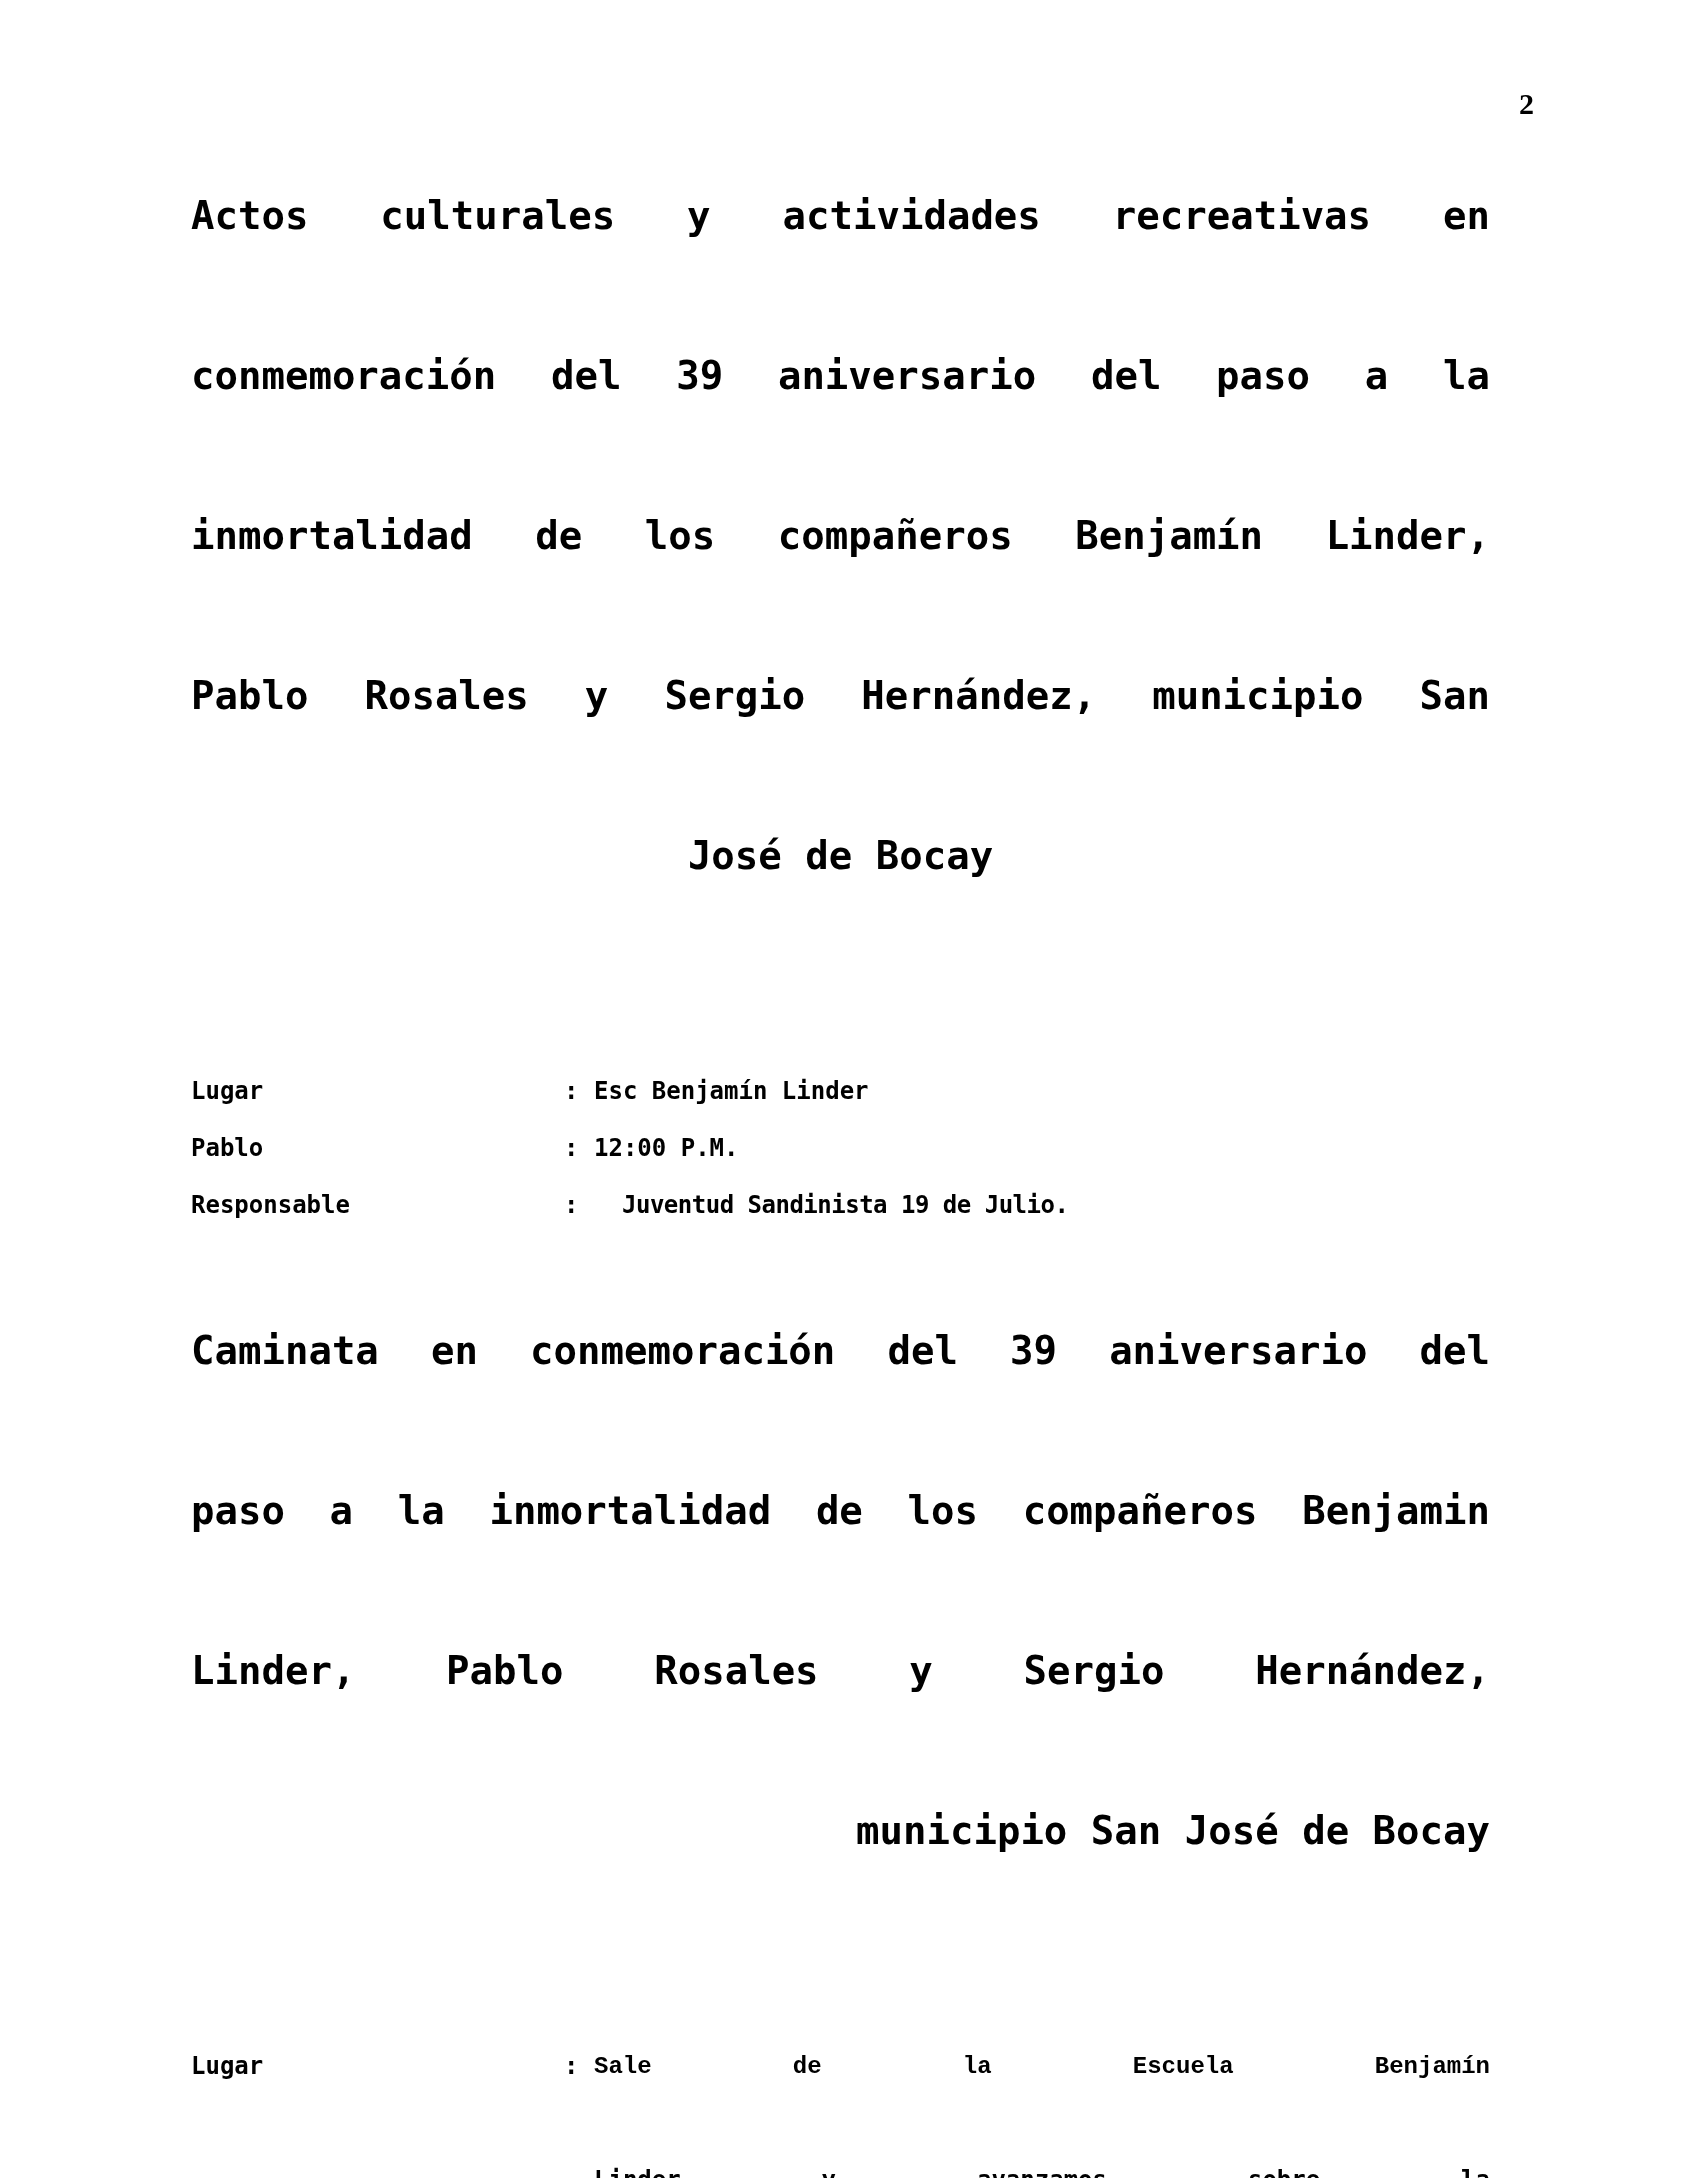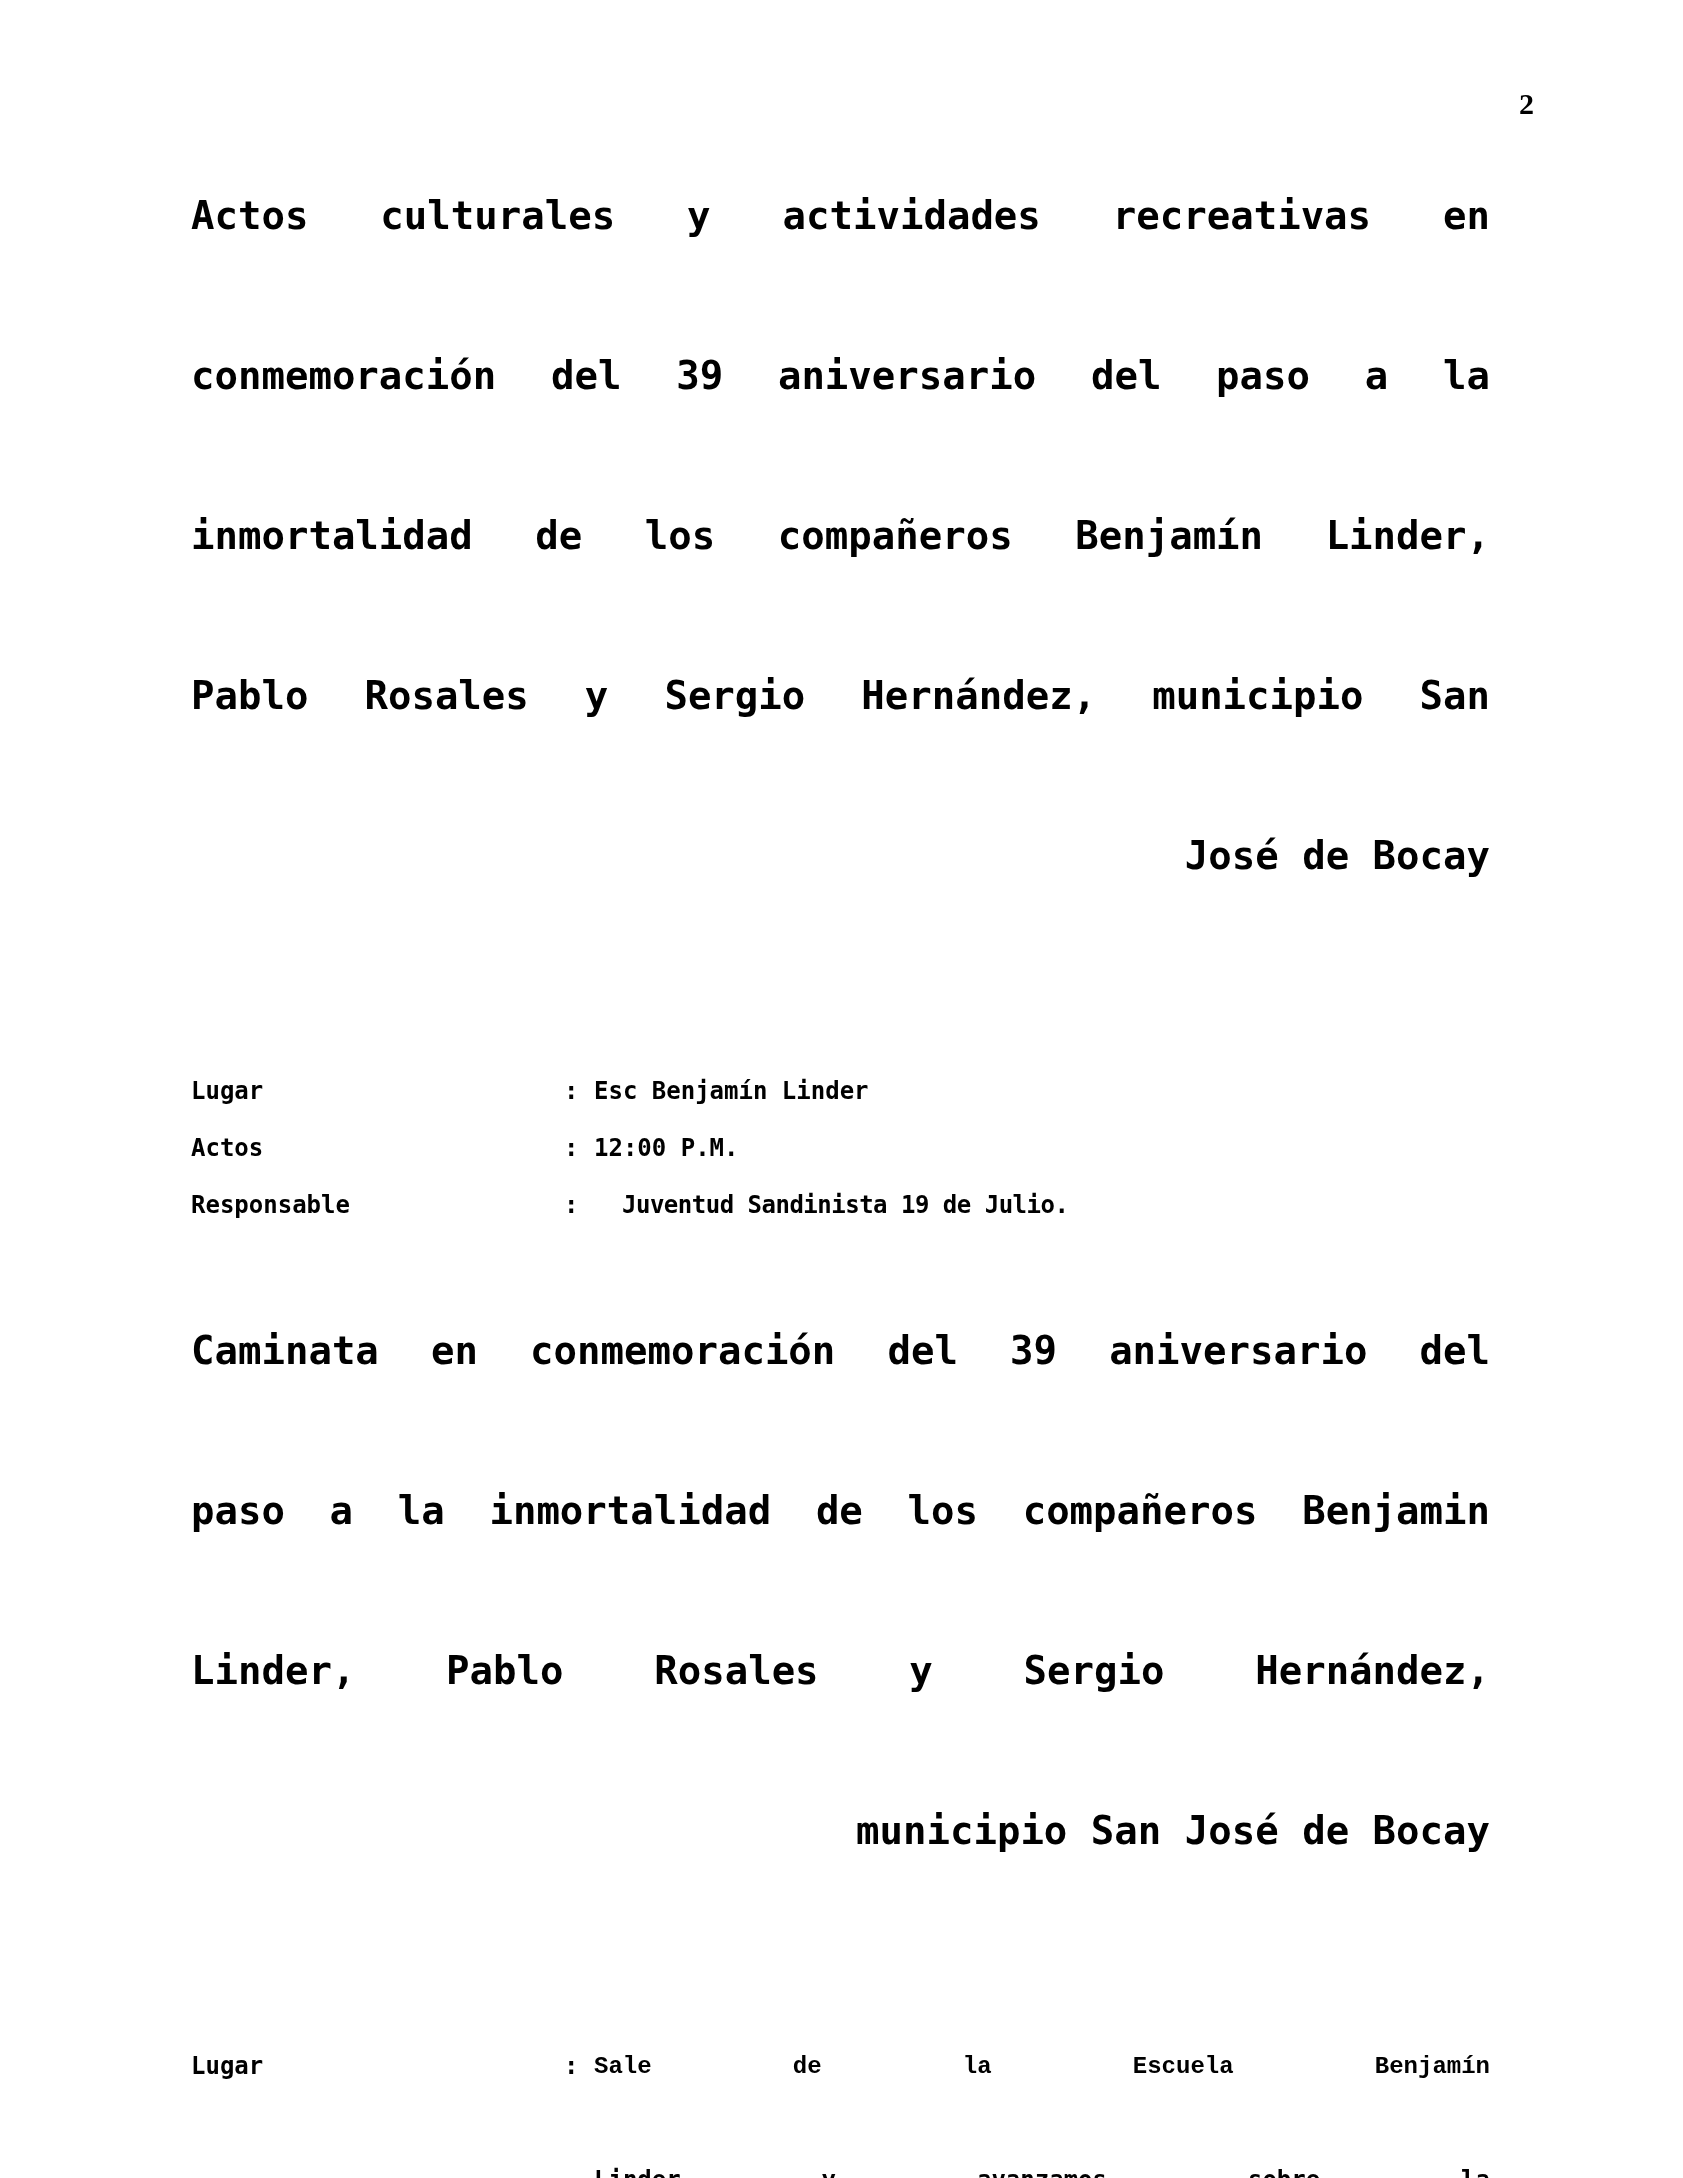--- a/index.html
+++ b/index.html
@@ -99,37 +99,37 @@
 
   <div class="page-number">2</div>
 
   <div class="content">
 
     <div class="para">
         <div style="text-align: justify; line-height: 80px;">Actos culturales y actividades recreativas en<span style="display: inline-block; width: 100%;"></span></div>
         <div style="text-align: justify; line-height: 80px;">conmemoración del 39 aniversario del paso a la<span style="display: inline-block; width: 100%;"></span></div>
         <div style="text-align: justify; line-height: 80px;">inmortalidad de los compañeros Benjamín Linder,<span style="display: inline-block; width: 100%;"></span></div>
         <div style="text-align: justify; line-height: 80px;">Pablo Rosales y Sergio Hernández, municipio San<span style="display: inline-block; width: 100%;"></span></div>
-        <div style="text-align: right; line-height: 80px;">José de Bocay</div>
+        <div style="text-align: center; line-height: 80px;">José de Bocay</div>
       </div>
 
     <div class="gap-after-para"></div>
 
     <div class="details">
 
       <div class="detail-row">
         <div class="detail-label">Lugar</div>
         <div class="detail-colon">:</div>
         <div class="detail-value">
           <span class="vline last">Esc Benjamín Linder</span>
         </div>
       </div>
 
       <div class="detail-row">
-        <div class="detail-label">Actos</div>
+        <div class="detail-label">Pablo</div>
         <div class="detail-colon">:</div>
         <div class="detail-value">
           <span class="vline last">12:00 P.M.</span>
         </div>
       </div>
 
       <div class="detail-row">
         <div class="detail-label">Responsable</div>
         <div class="detail-colon">:</div>
         <div class="detail-value narrow">

